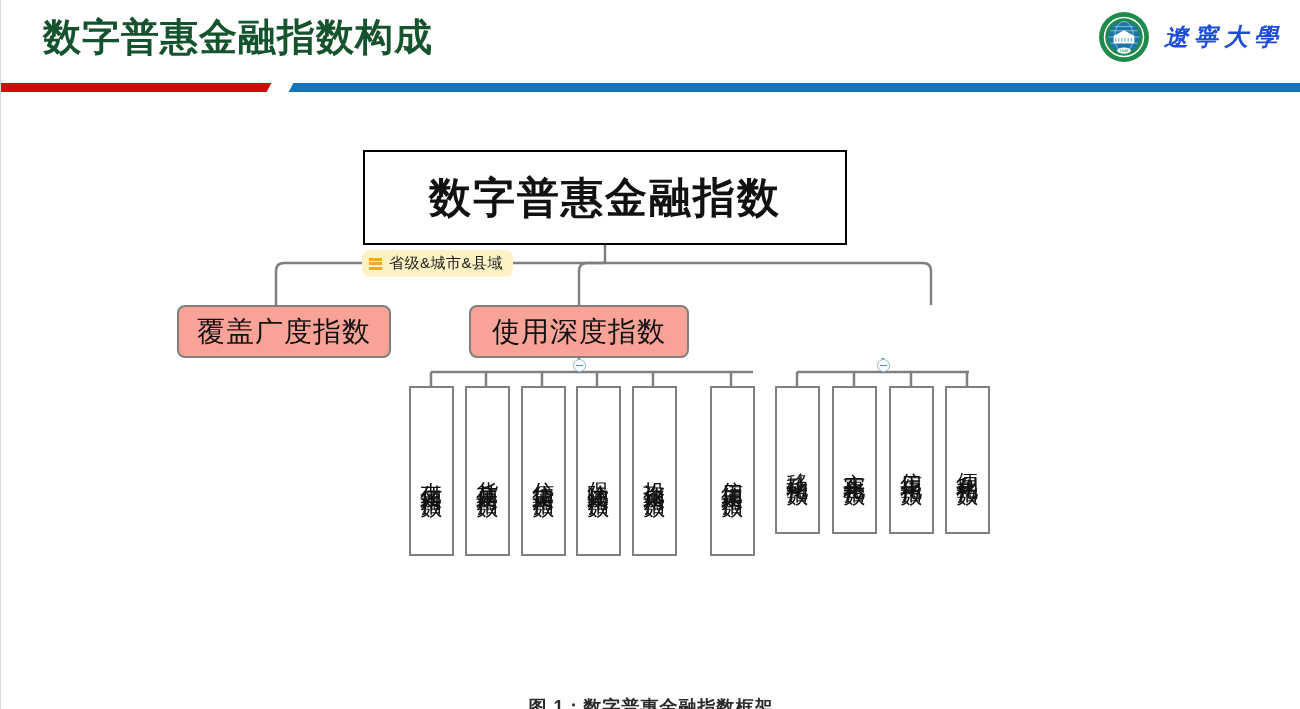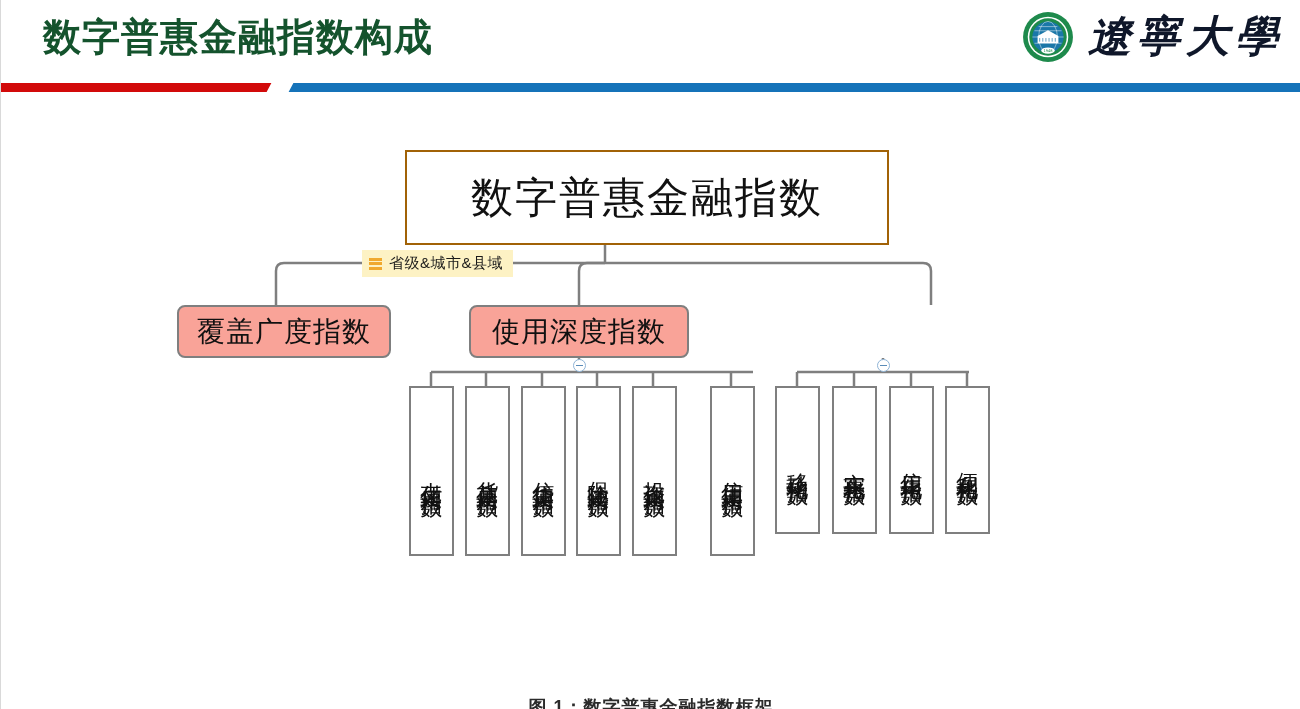--- a/index.html
+++ b/index.html
@@ -66,24 +66,24 @@
     align-items: center;
     gap: 14px;
   }
   .emblem {
     width: 52px;
     height: 52px;
     flex: 0 0 auto;
   }
   #logo-wordmark {
     font-family: Liberation Mono, monospace;
-    font-size: 43px;
+    font-size: 24px;
     font-style: italic;
     font-weight: bold;
-    color: #0f172a;
+    color: #1d4ed8;
     letter-spacing: 6px;
     white-space: nowrap;
   }
 
   
   #diagram {
     position: absolute;
     left: 0;
     top: 100px;
     width: 1300px;
@@ -103,25 +103,24 @@
     box-sizing: border-box;
     display: flex;
     align-items: center;
     justify-content: center;
     text-align: center;
     color: #111111;
     background: #ffffff;
   }
 
   .node-root {
-    border: 2px solid #a16207;
+    border: 2px solid #000000;
     font-size: 42px;
-    font-weight: normal;
+    font-weight: bold;
     letter-spacing: 2px;
-    margin-left: 42px;
   }
 
   .node-l2 {
     border: 2px solid #7f7f7f;
     border-radius: 8px;
     background: #f9a398;
     font-size: 28px;
     font-weight: normal;
     letter-spacing: 1px;
   }
@@ -142,20 +141,21 @@
     position: absolute;
     display: flex;
     align-items: center;
     gap: 7px;
     background: #fdf2c4;
     padding: 4px 10px 4px 7px;
     font-size: 15px;
     color: #1a1a1a;
     white-space: nowrap;
     letter-spacing: 0.5px;
+    border-radius: 8px;
   }
   .list-icon {
     display: inline-block;
     width: 13px;
     height: 12px;
     flex: 0 0 auto;
     background:
       linear-gradient(#f0a92e, #f0a92e) 0 0 / 13px 3px no-repeat,
       linear-gradient(#f0a92e, #f0a92e) 0 4.5px / 13px 3px no-repeat,
       linear-gradient(#f0a92e, #f0a92e) 0 9px / 13px 3px no-repeat;

